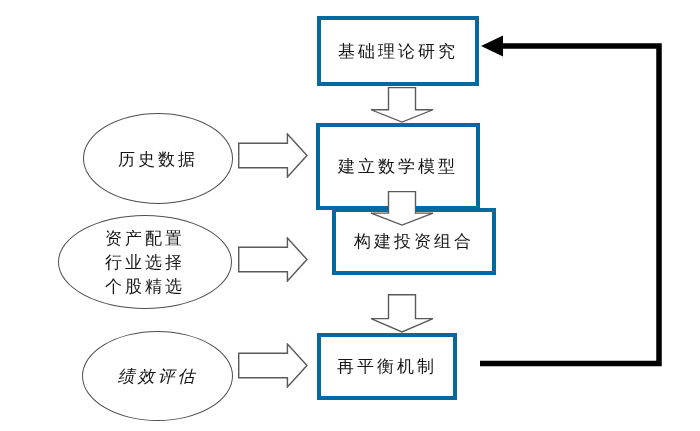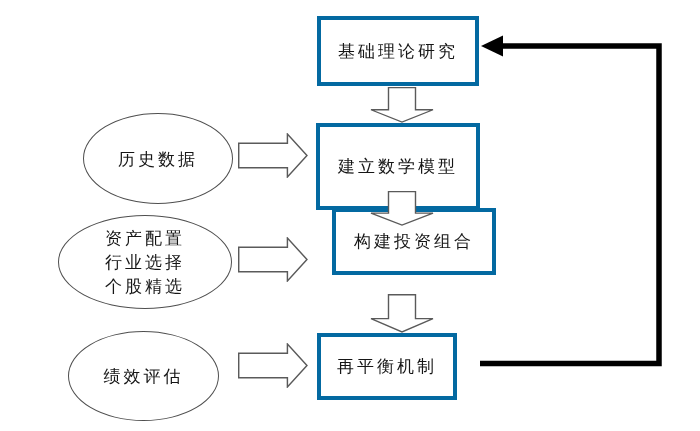--- a/index.html
+++ b/index.html
@@ -81,21 +81,21 @@
   <div class="ellipse-node" style="left:58px; top:215px; width:174px; height:94px;">
     <span class="node-label">资产配置</span>
     <span class="node-label">行业选择</span>
     <span class="node-label">个股精选</span>
   </div>
 
   <div class="ellipse-node" style="left:83px; top:113px; width:150px; height:91px;">
     <span class="node-label">历史数据</span>
   </div>
 
-  <div class="ellipse-node" style="left:68px; top:331px; width:151px; height:90px;">
+  <div class="ellipse-node" style="left:82px; top:331px; width:151px; height:90px;font-style:italic;">
     <span class="node-label">绩效评估</span>
   </div>
 
   <svg class="block-arrow" style="left:238px; top:133px;" width="70" height="45" viewBox="0 0 68 44" preserveAspectRatio="none">
     <polygon points="0.7,10 48,10 48,1 67,22 48,43 48,34 0.7,34" stroke="#5a5a5a"></polygon>
   </svg>
 
   <svg class="block-arrow" style="left:238px; top:237px;" width="70" height="45" viewBox="0 0 68 44" preserveAspectRatio="none">
     <polygon points="0.7,10 48,10 48,1 67,22 48,43 48,34 0.7,34" stroke="#5a5a5a"></polygon>
   </svg>

